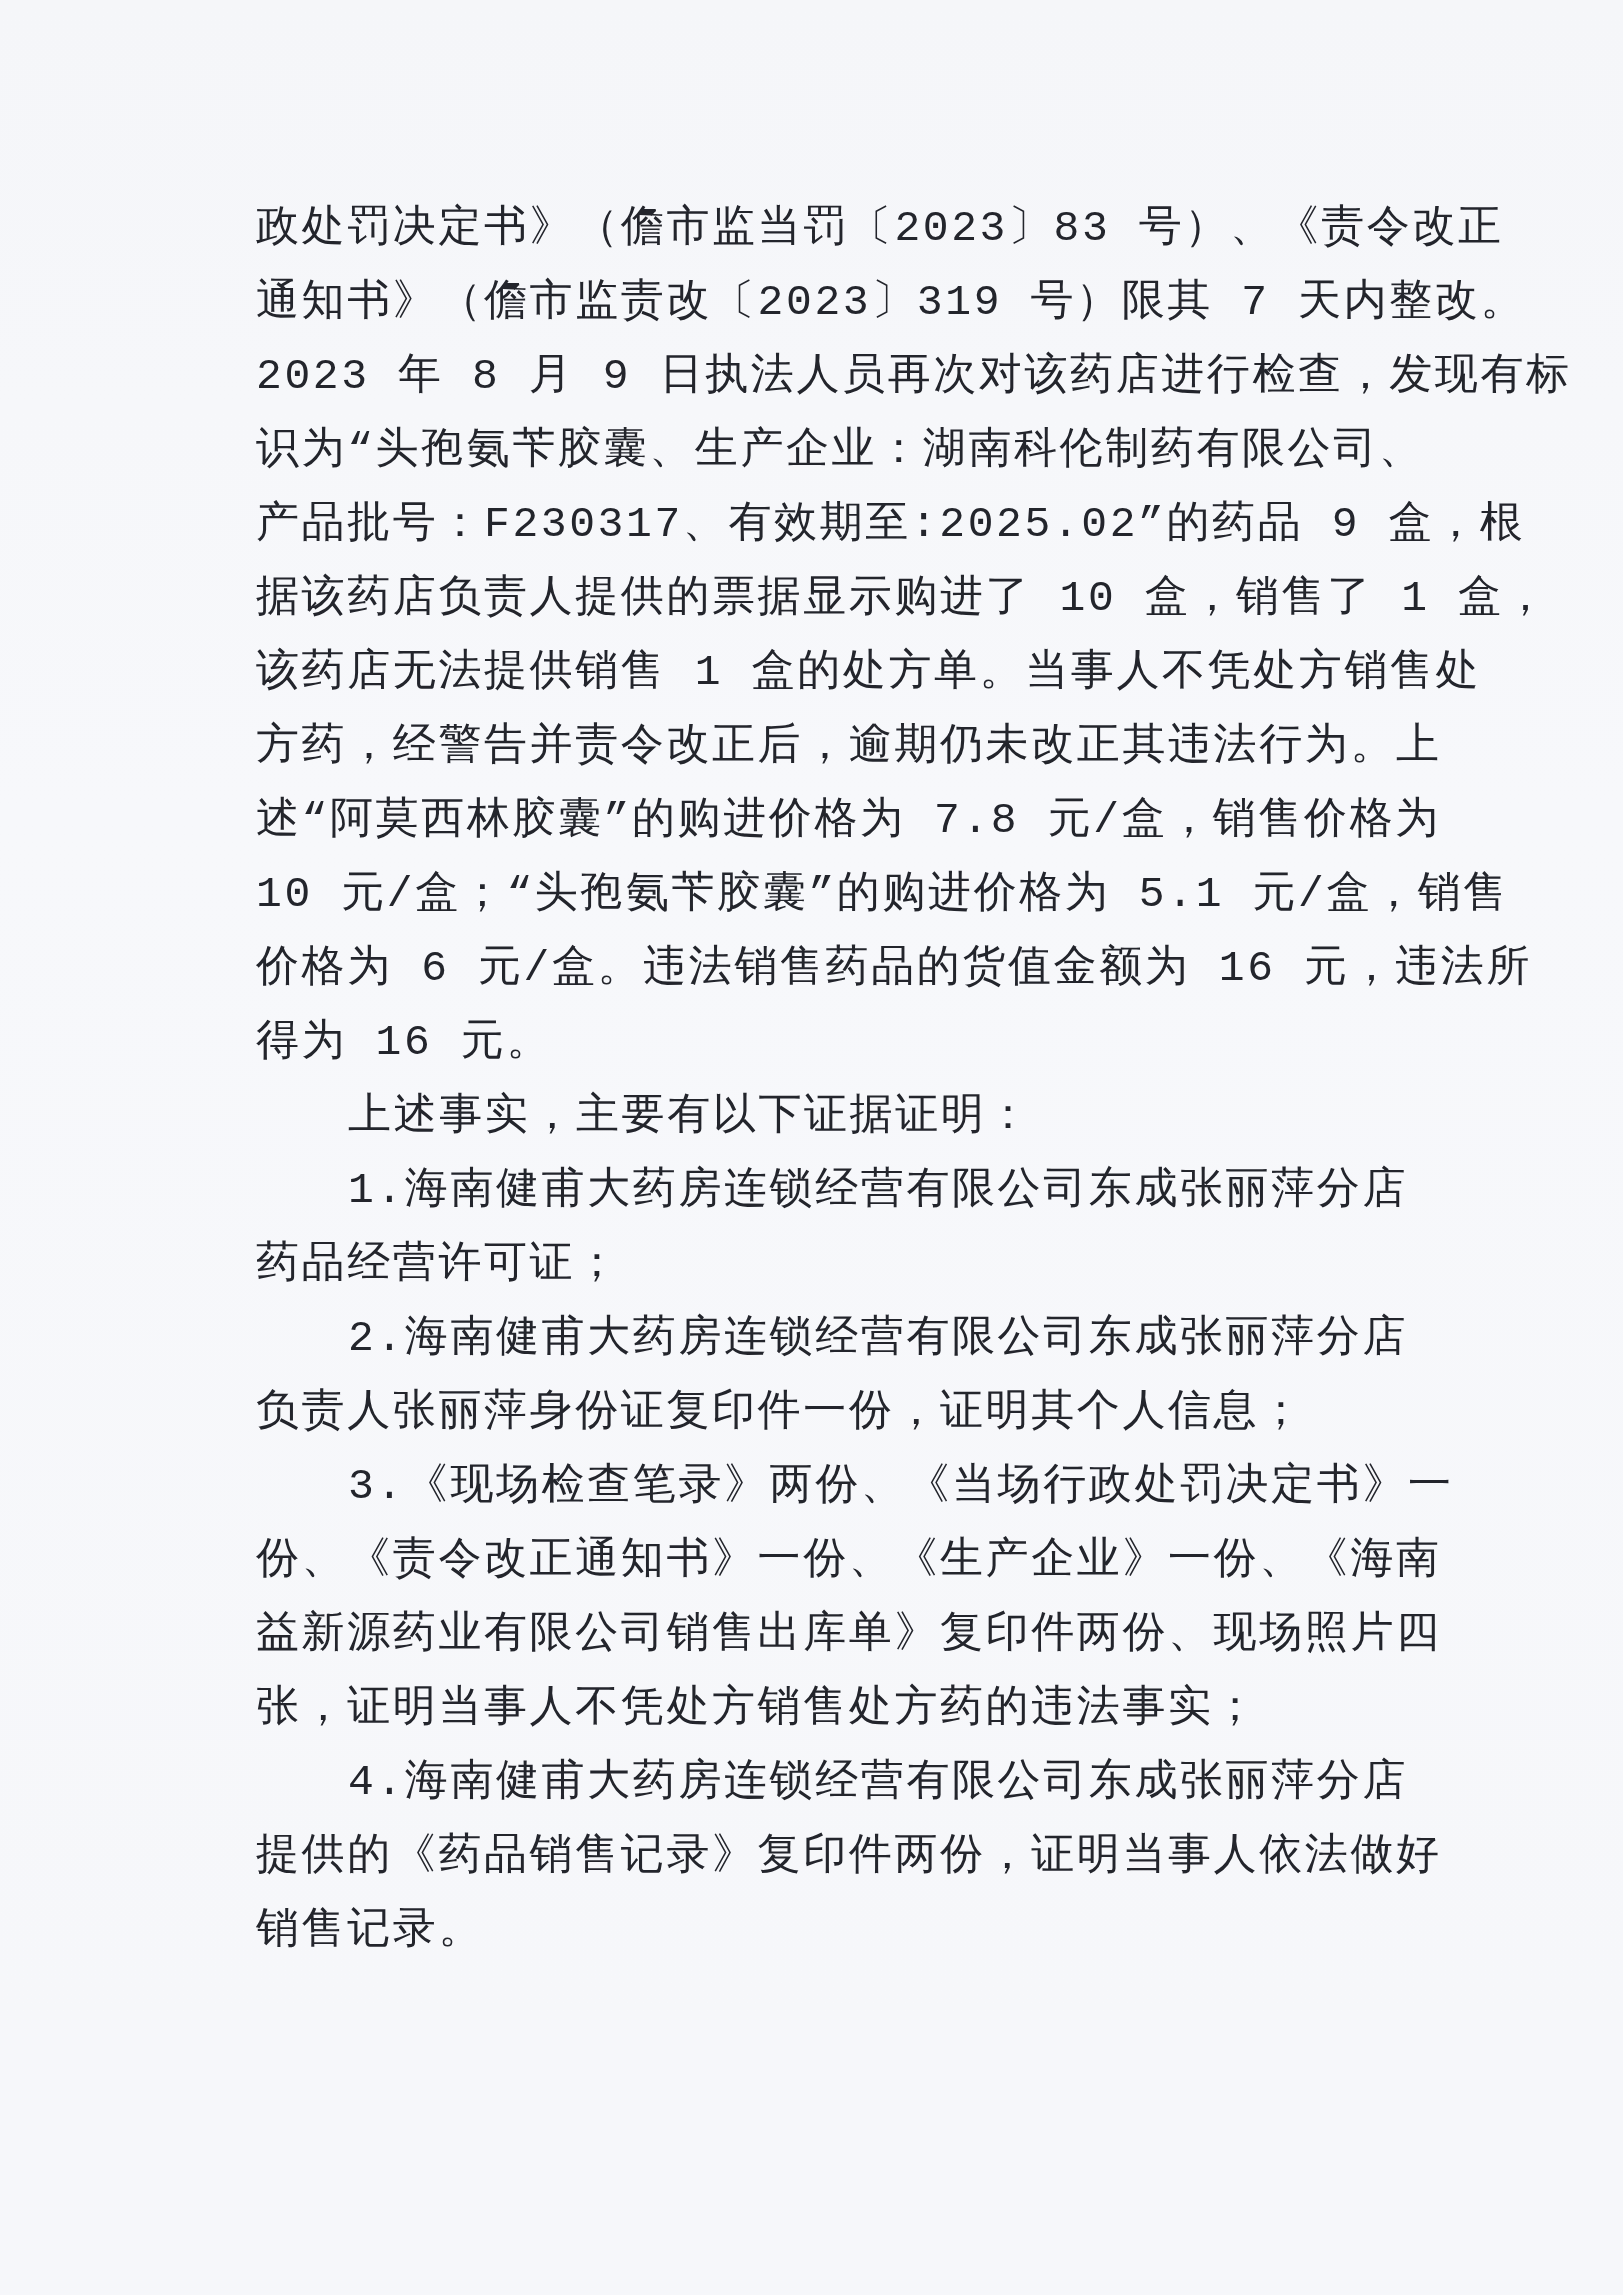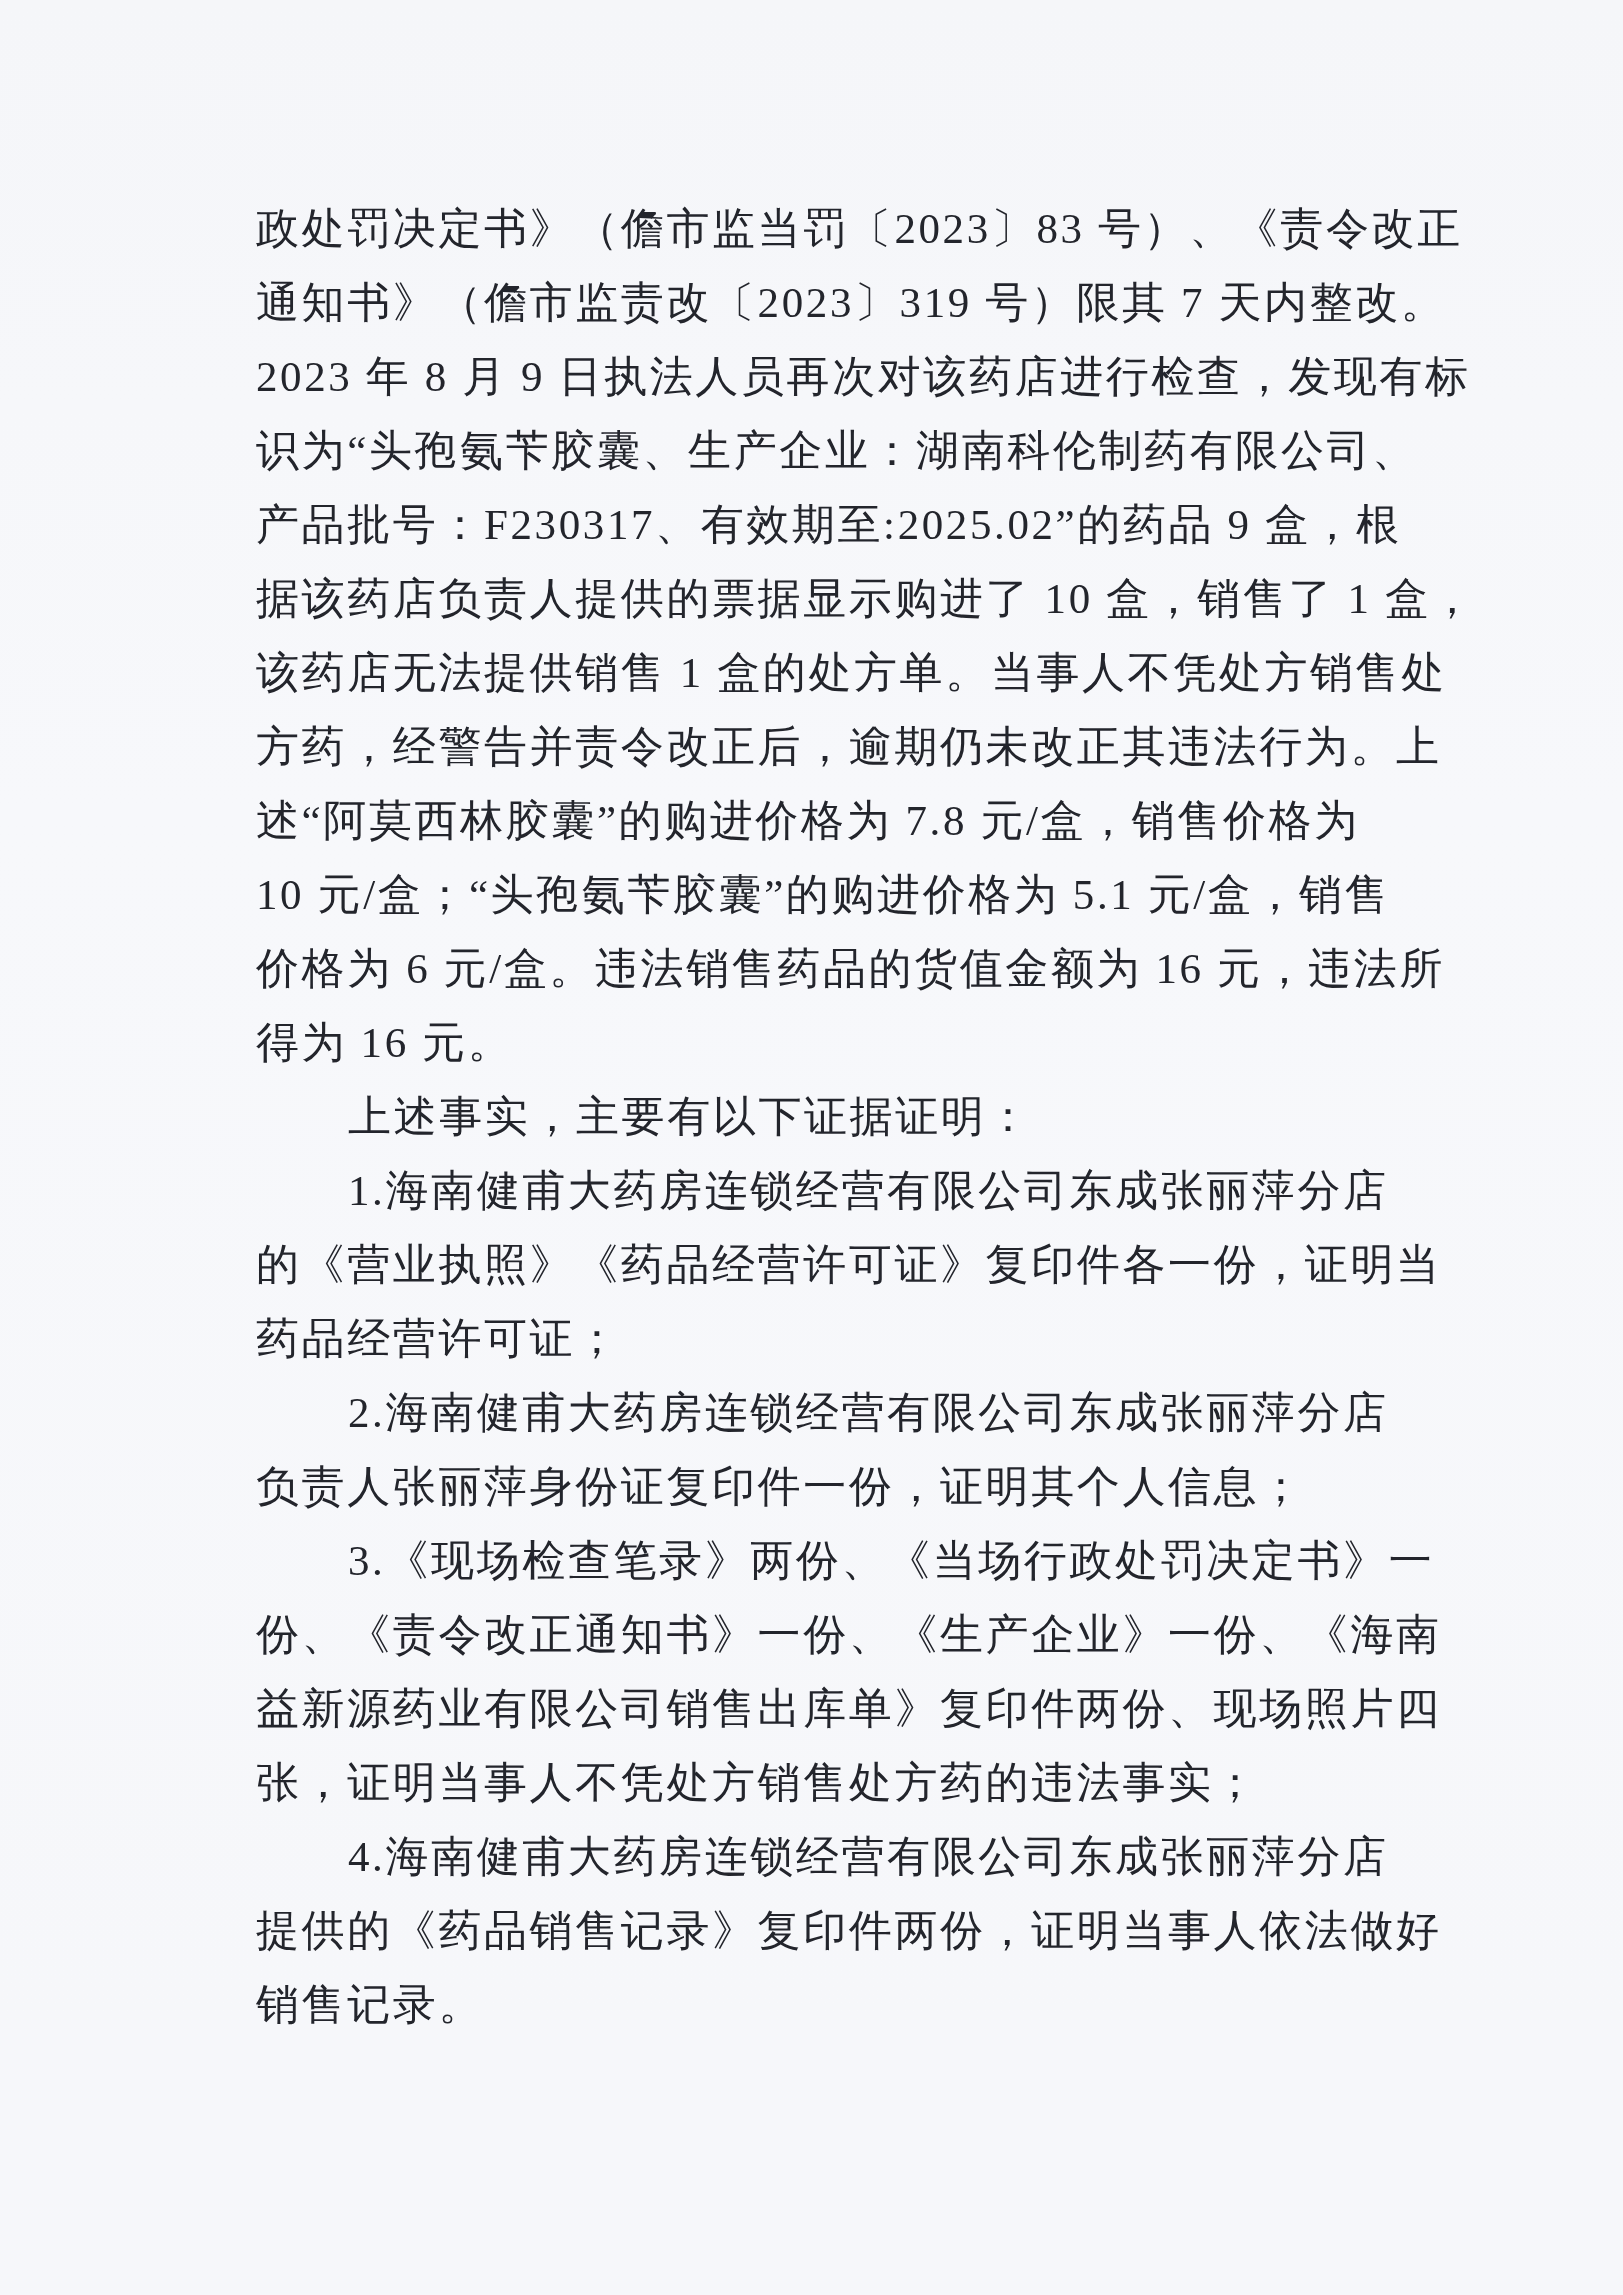--- a/index.html
+++ b/index.html
@@ -8,21 +8,21 @@
     width: 1623px;
     height: 2295px;
     background: #f6f7fa;
     overflow: hidden;
   }
   .page {
     position: relative;
     width: 1623px;
     height: 2028px;
     background: linear-gradient(180deg, #f5f6f9 0%, #f7f8fb 40%, #f6f7fa 100%);
-    font-family: Liberation Serif, serif;
+    font-family: Liberation Mono, monospace;
   }
   .text-block {
     position: absolute;
     left: 256px;
     top: 192px;
     width: 1142px;
     color: #23252c;
     font-size: 43px;
     line-height: 74px;
     letter-spacing: 2.6px;
@@ -49,21 +49,20 @@
     <div class="line">产品批号：F230317、有效期至:2025.02”的药品 9 盒，根</div>
     <div class="line">据该药店负责人提供的票据显示购进了 10 盒，销售了 1 盒，</div>
     <div class="line">该药店无法提供销售 1 盒的处方单。当事人不凭处方销售处</div>
     <div class="line">方药，经警告并责令改正后，逾期仍未改正其违法行为。上</div>
     <div class="line">述“阿莫西林胶囊”的购进价格为 7.8 元/盒，销售价格为</div>
     <div class="line">10 元/盒；“头孢氨苄胶囊”的购进价格为 5.1 元/盒，销售</div>
     <div class="line">价格为 6 元/盒。违法销售药品的货值金额为 16 元，违法所</div>
     <div class="line">得为 16 元。</div>
     <div class="line indent">上述事实，主要有以下证据证明：</div>
     <div class="line indent">1.海南健甫大药房连锁经营有限公司东成张丽萍分店</div>
-    <div class="line">的《营业执照》《药品经营许可证》复印件各一份，证明当</div>
     <div class="line">药品经营许可证；</div>
     <div class="line indent">2.海南健甫大药房连锁经营有限公司东成张丽萍分店</div>
     <div class="line">负责人张丽萍身份证复印件一份，证明其个人信息；</div>
     <div class="line indent">3.《现场检查笔录》两份、《当场行政处罚决定书》一</div>
     <div class="line">份、《责令改正通知书》一份、《生产企业》一份、《海南</div>
     <div class="line">益新源药业有限公司销售出库单》复印件两份、现场照片四</div>
     <div class="line">张，证明当事人不凭处方销售处方药的违法事实；</div>
     <div class="line indent">4.海南健甫大药房连锁经营有限公司东成张丽萍分店</div>
     <div class="line">提供的《药品销售记录》复印件两份，证明当事人依法做好</div>
     <div class="line">销售记录。</div>

